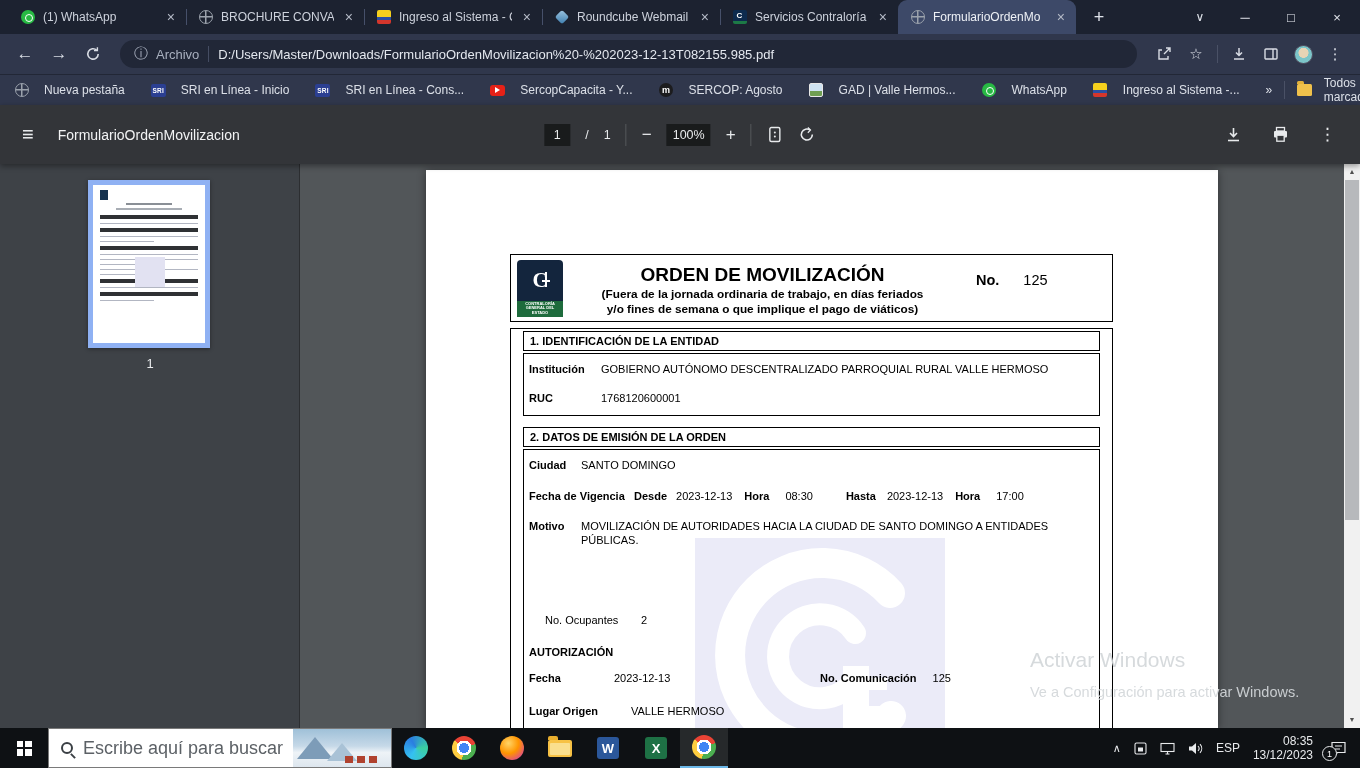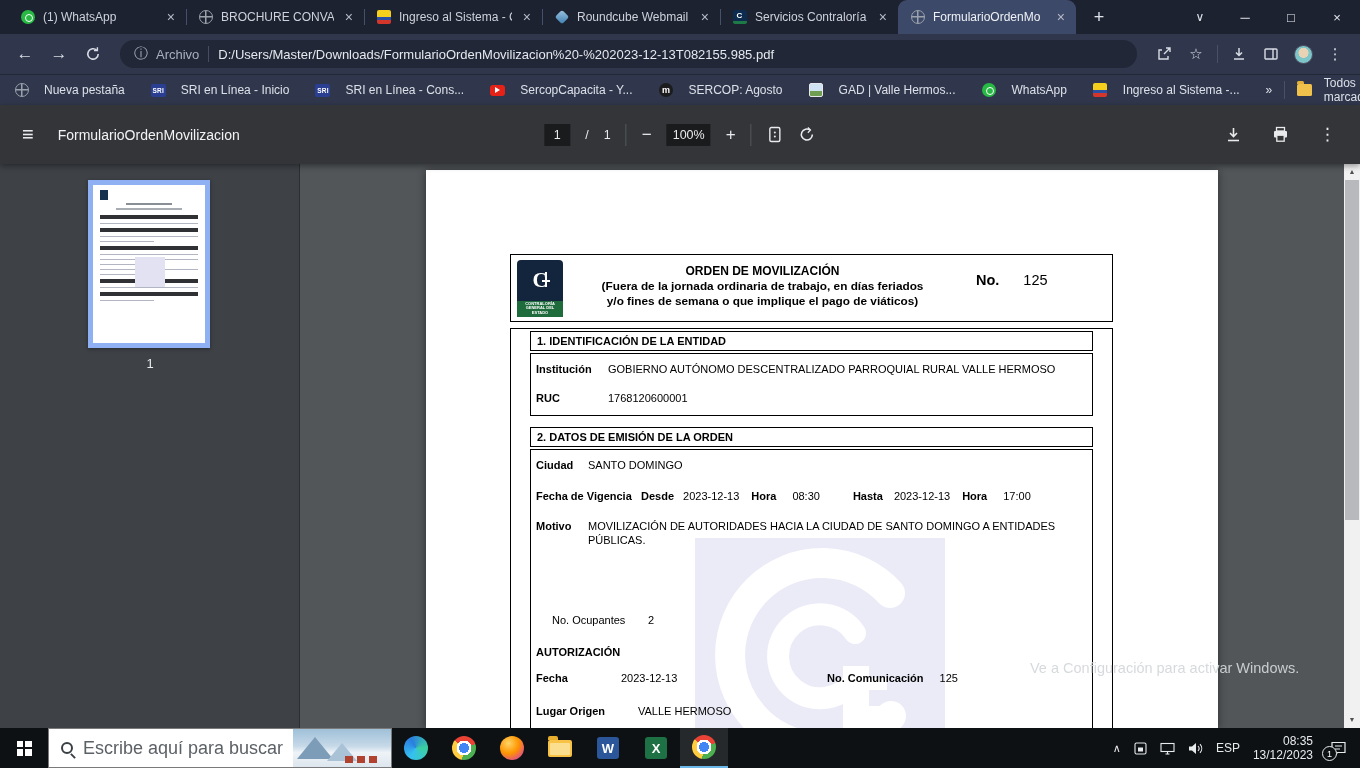--- a/index.html
+++ b/index.html
@@ -84,27 +84,27 @@
 
   .wm-sq { position:absolute; left:269px; top:368px; width:250px; height:230px; background:#ebebf8; }
 
   .hdr-box { position:absolute; left:84px; top:84px; width:603px; height:68px; border:1.5px solid #000; display:flex; padding:4px 10px 4px 6px; background:transparent; }
   .logo { width:46px; display:flex; flex-direction:column; margin-top:1px; }
   .logo-top { height:41px; background:#13253d; border-radius:4px 4px 0 0; position:relative; display:flex; align-items:center; justify-content:center; color:#fff; font-size:21px; font-weight:bold; font-family:"Liberation Serif",serif; }
   .logo-top .key { position:absolute; right:16px; top:12px; width:2.5px; height:15px; background:#fff; }
   .logo-top .keyt { position:absolute; right:13px; top:20px; width:8px; height:2px; background:#fff; }
   .logo-bot { min-height:15px; background:#1e6b3c; color:#fff; font-size:4px; line-height:1.2; text-align:center; display:flex; align-items:center; justify-content:center; padding:1px 2px; font-weight:bold; }
   .hdr-mid { flex:1; text-align:center; padding-top:5px; }
-  .hdr-title { font-size:12px; font-weight:bold; }
+  .hdr-title { font-size:19px; font-weight:bold; }
   .hdr-sub { font-size:11.8px; font-weight:bold; line-height:1.3; margin-top:1px; }
   .hdr-no { width:140px; display:flex; gap:24px; padding-top:13px; padding-left:14px; }
   .hdr-no .lbl { font-weight:bold; font-size:14.5px; }
   .hdr-no .val { font-size:14.5px; }
 
-  .main-box { position:absolute; left:84px; top:158px; width:603px; height:430px; border:1.5px solid #000; padding:1px 19px 0; }
+  .main-box { position:absolute; left:84px; top:158px; width:603px; height:430px; border:1.5px solid #000; padding:1px 12px 0; }
   .sec-title { border:1.5px solid #000; font-weight:bold; font-size:11px; padding:3px 6px; margin-top:1px; }
   .sec-body { border:1px solid #000; margin-top:2px; padding:8px 5px 6px; font-size:11px; }
   .sec1-body { height:63px; }
   .frow { display:flex; line-height:14px; }
   .b { font-weight:bold; }
   .lw52 { width:52px; font-weight:bold; flex:0 0 auto; }
   .lw72 { width:72px; font-weight:bold; flex:0 0 auto; }
   .lw85 { width:85px; font-weight:bold; flex:0 0 auto; }
   .lw96 { width:96px; font-weight:normal; flex:0 0 auto;margin-left:16px; }
   .lw102 { width:102px; font-weight:bold; flex:0 0 auto; }
@@ -488,20 +488,21 @@
   </div>
 
   <div class="scroll">
     <div class="s-arrow s-up">▲</div>
     <div class="s-thumb"></div>
     <div class="s-arrow s-down">▼</div>
   </div>
 </div>
 
 <div class="activar">
+  <div class="l1">Activar Windows</div>
   <div class="l2">Ve a Configuración para activar Windows.</div>
 </div>
 
 <div class="taskbar">
   <div class="start">
     <div class="winlogo">
         <div></div>
         <div></div>
         <div></div>
         <div></div>

